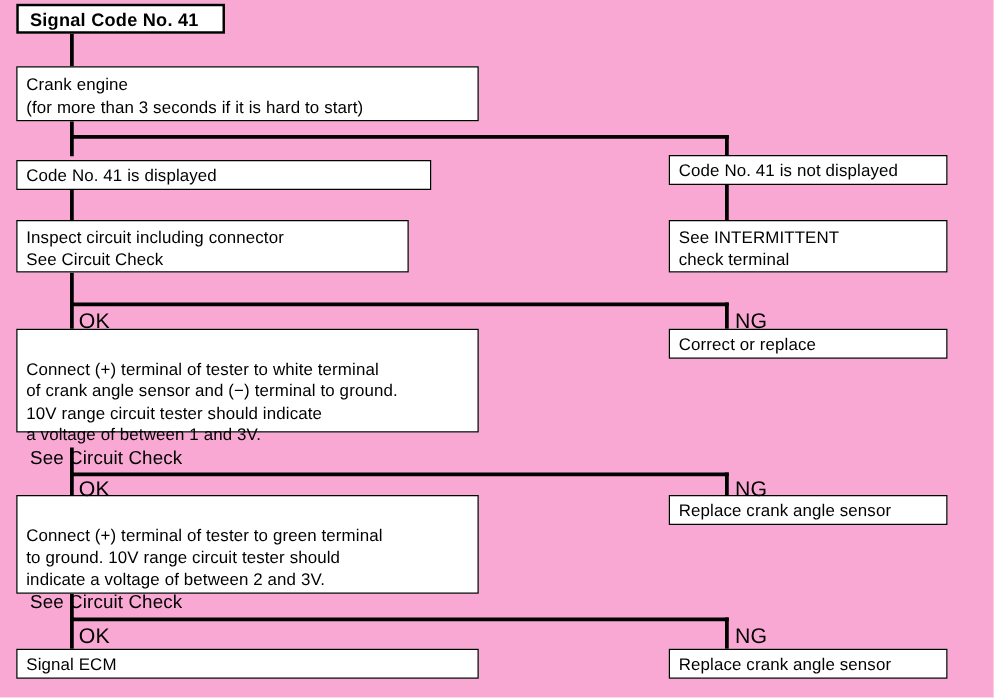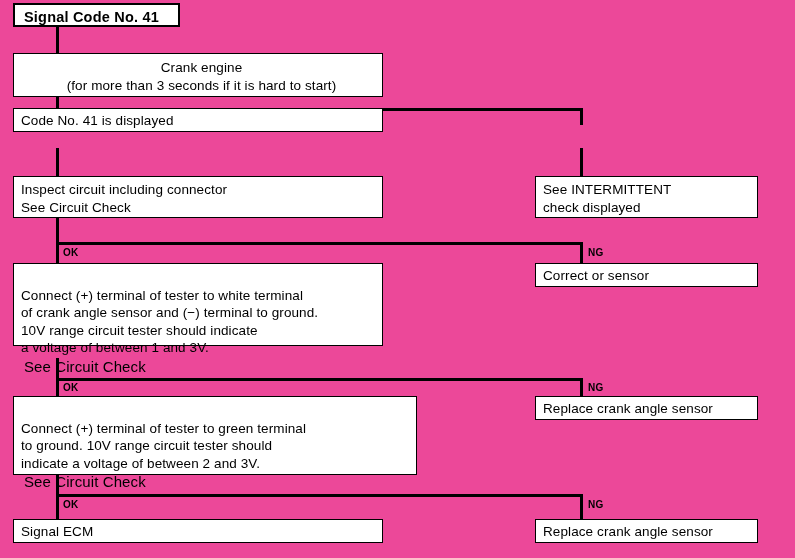--- a/index.html
+++ b/index.html
@@ -9,21 +9,21 @@
     background: #ffffff;
   }
   body {
     font-family: "Liberation Sans", sans-serif;
     color: #000000;
   }
   #canvas {
     position: relative;
     width: 795px;
     height: 558px;
-    background: #ec4899;
+    background: #f9a8d4;
     overflow: hidden;
   }
 
   
   .box {
     position: absolute;
     box-sizing: border-box;
     border: 1.5px solid #000000;
     background: #ffffff;
     padding: 4px 0 4px 7px;
@@ -56,26 +56,25 @@
   .hline {
     position: absolute;
     height: 3px;
     background: #000000;
     z-index: 2;
   }
 
   
   .blabel {
     position: absolute;
-    font-size: 10px;
+    font-size: 17px;
     line-height: 1;
     z-index: 6;
     background: transparent;
     letter-spacing: 0.2px;
-    font-weight: bold;
   }
 </style>
 </head>
 <body>
 
 <div id="canvas">
 
   <div class="vline" style="left:56px; top:26px; height:30px;"></div>
 
   <div class="vline" style="left:56px; top:97px; height:14px;"></div>
@@ -100,42 +99,43 @@
   <div class="vline" style="left:56px; top:378px; height:19px;"></div>
   <div class="vline" style="left:580px; top:378px; height:19px;"></div>
 
   <div class="vline" style="left:56px; top:475px; height:22px;"></div>
   <div class="hline" style="left:56px; top:494px; width:527px;"></div>
   <div class="vline" style="left:56px; top:494px; height:26px;"></div>
   <div class="vline" style="left:580px; top:494px; height:26px;"></div>
 
   <div class="box title" style="left:13px; top:3px; width:167px; height:24px; padding-top:3px;">Signal Code No. 41</div>
 
-  <div class="box" style="left:13px; top:53px; width:370px; height:44px; padding-top:5px;text-align:center;">Crank engine
+  <div class="box" style="left:13px; top:53px; width:370px; height:44px; padding-top:5px;">Crank engine
 (for more than 3 seconds if it is hard to start)</div>
 
-  <div class="box" style="left:13px; top:108px; width:370px; height:24px; padding-top:3px;">Code No. 41 is displayed</div>
+  <div class="box" style="left:13px; top:128px; width:332px; height:24px; padding-top:3px;">Code No. 41 is displayed</div>
 
+  <div class="box" style="left:535px; top:124px; width:223px; height:24px; padding-top:3px;">Code No. 41 is not displayed</div>
 
-  <div class="box" style="left:13px; top:176px; width:370px; height:42px; padding-top:4px;">Inspect circuit including connector
+  <div class="box" style="left:13px; top:176px; width:314px; height:42px; padding-top:4px;">Inspect circuit including connector
  See Circuit Check</div>
 
   <div class="box" style="left:535px; top:176px; width:223px; height:42px; padding-top:4px;">See INTERMITTENT
-check displayed</div>
+check terminal</div>
 
   <div class="box" style="left:13px; top:263px; width:370px; height:83px; padding-top:5px;">
     <span>Connect (+) terminal of tester to white terminal
 of crank angle sensor and (−) terminal to ground.
 10V range circuit tester should indicate
 a voltage of between 1 and 3V.</span><span class="big">See Circuit Check</span>
   </div>
 
-  <div class="box" style="left:535px; top:263px; width:223px; height:24px; padding-top:3px;">Correct or sensor</div>
+  <div class="box" style="left:535px; top:263px; width:223px; height:24px; padding-top:3px;">Correct or replace</div>
 
-  <div class="box" style="left:13px; top:396px; width:404px; height:79px; padding-top:5px;">
+  <div class="box" style="left:13px; top:396px; width:370px; height:79px; padding-top:5px;">
     <span>Connect (+) terminal of tester to green terminal
 to ground. 10V range circuit tester should
 indicate a voltage of between 2 and 3V.</span><span class="big"> See Circuit Check</span>
   </div>
 
   <div class="box" style="left:535px; top:396px; width:223px; height:24px; padding-top:3px;">Replace crank angle sensor</div>
 
   <div class="box" style="left:13px; top:519px; width:370px; height:24px; padding-top:3px;">Signal ECM</div>
 
   <div class="box" style="left:535px; top:519px; width:223px; height:24px; padding-top:3px;">Replace crank angle sensor</div>

